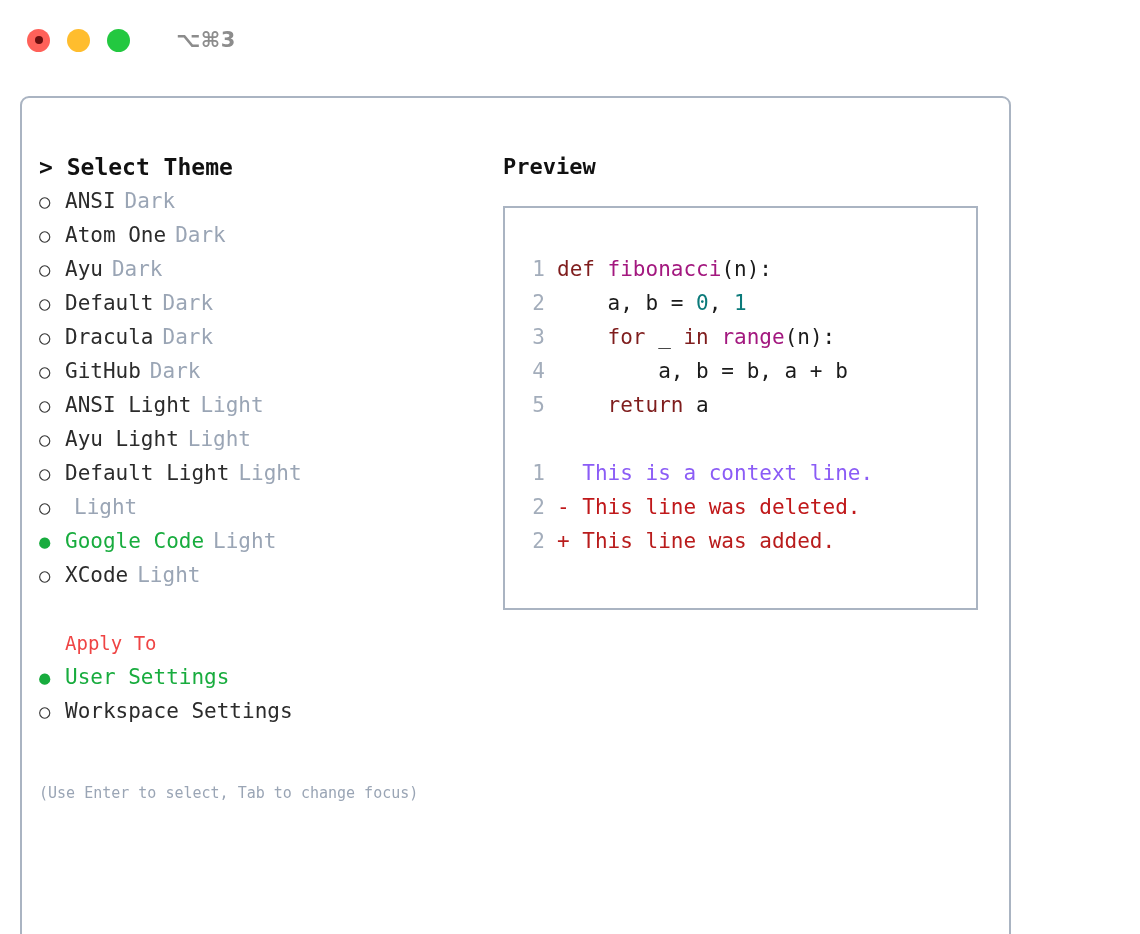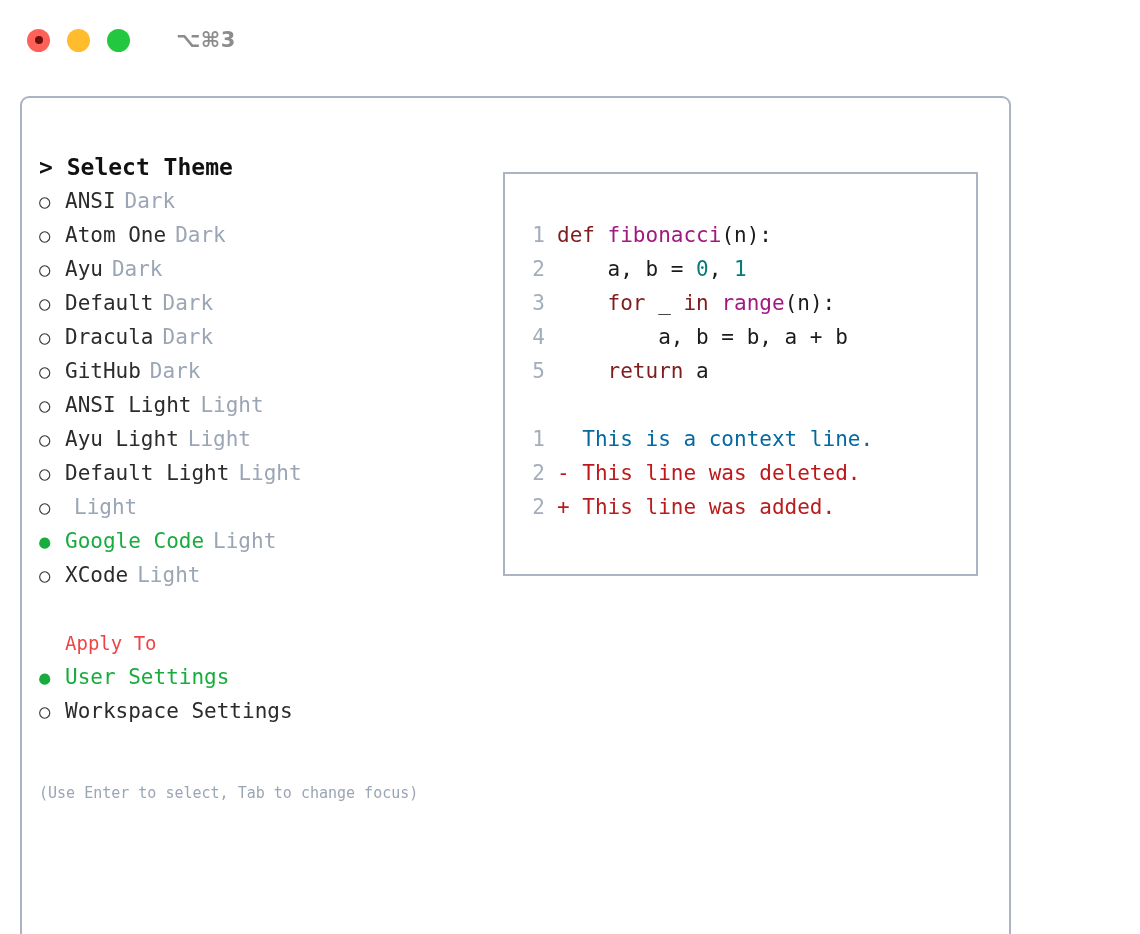--- a/index.html
+++ b/index.html
@@ -158,21 +158,21 @@
     flex: 0 0 26px;
     text-align: right;
     color: #a3adbb;
     margin-right: 12px;
   }
   .tok-kw   { color: #7f1d1d; }
   .tok-fn   { color: #a3187f; }
   .tok-plain{ color: #1b1b1b; }
   .tok-num  { color: #0b7a7a; }
   .code-gap { height: 34px; }
-  .diff-ctx { color: #0369a1; }
+  .diff-ctx { color: #8b5cf6; }
   .diff-del { color: #c0181a; }
   .diff-add { color: #b91c1c; }
 </style>
 </head>
 <body>
 
 <div class="titlebar">
   <div class="lights">
     <span class="light red">
       <span class="inner-dot"></span>
@@ -209,20 +209,21 @@
 
     <div id="apply-rows">
         <div class="row selected"><span class="bullet sel">●</span><span class="name">User Settings</span></div>
         <div class="row"><span class="bullet">○</span><span class="name">Workspace Settings</span></div>
       </div>
 
     <div class="hint">(Use Enter to select, Tab to change focus)</div>
   </div>
 
   <div class="right-col">
+    <div class="preview-title">Preview</div>
 
     <div class="code-box">
       <div id="code-rows">
           <div class="code-line"><span class="ln">1</span><span class="tok-kw">def </span><span class="tok-fn">fibonacci</span><span class="tok-plain">(n):</span></div>
           <div class="code-line"><span class="ln">2</span><span class="tok-plain">    a, b = </span><span class="tok-num">0</span><span class="tok-plain">, </span><span class="tok-num">1</span></div>
           <div class="code-line"><span class="ln">3</span><span class="tok-plain">    </span><span class="tok-kw">for</span><span class="tok-plain"> _ </span><span class="tok-kw">in</span><span class="tok-plain"> </span><span class="tok-fn">range</span><span class="tok-plain">(n):</span></div>
           <div class="code-line"><span class="ln">4</span><span class="tok-plain">        a, b = b, a + b</span></div>
           <div class="code-line"><span class="ln">5</span><span class="tok-plain">    </span><span class="tok-kw">return</span><span class="tok-plain"> a</span></div>
         </div>
       <div class="code-gap"></div>

